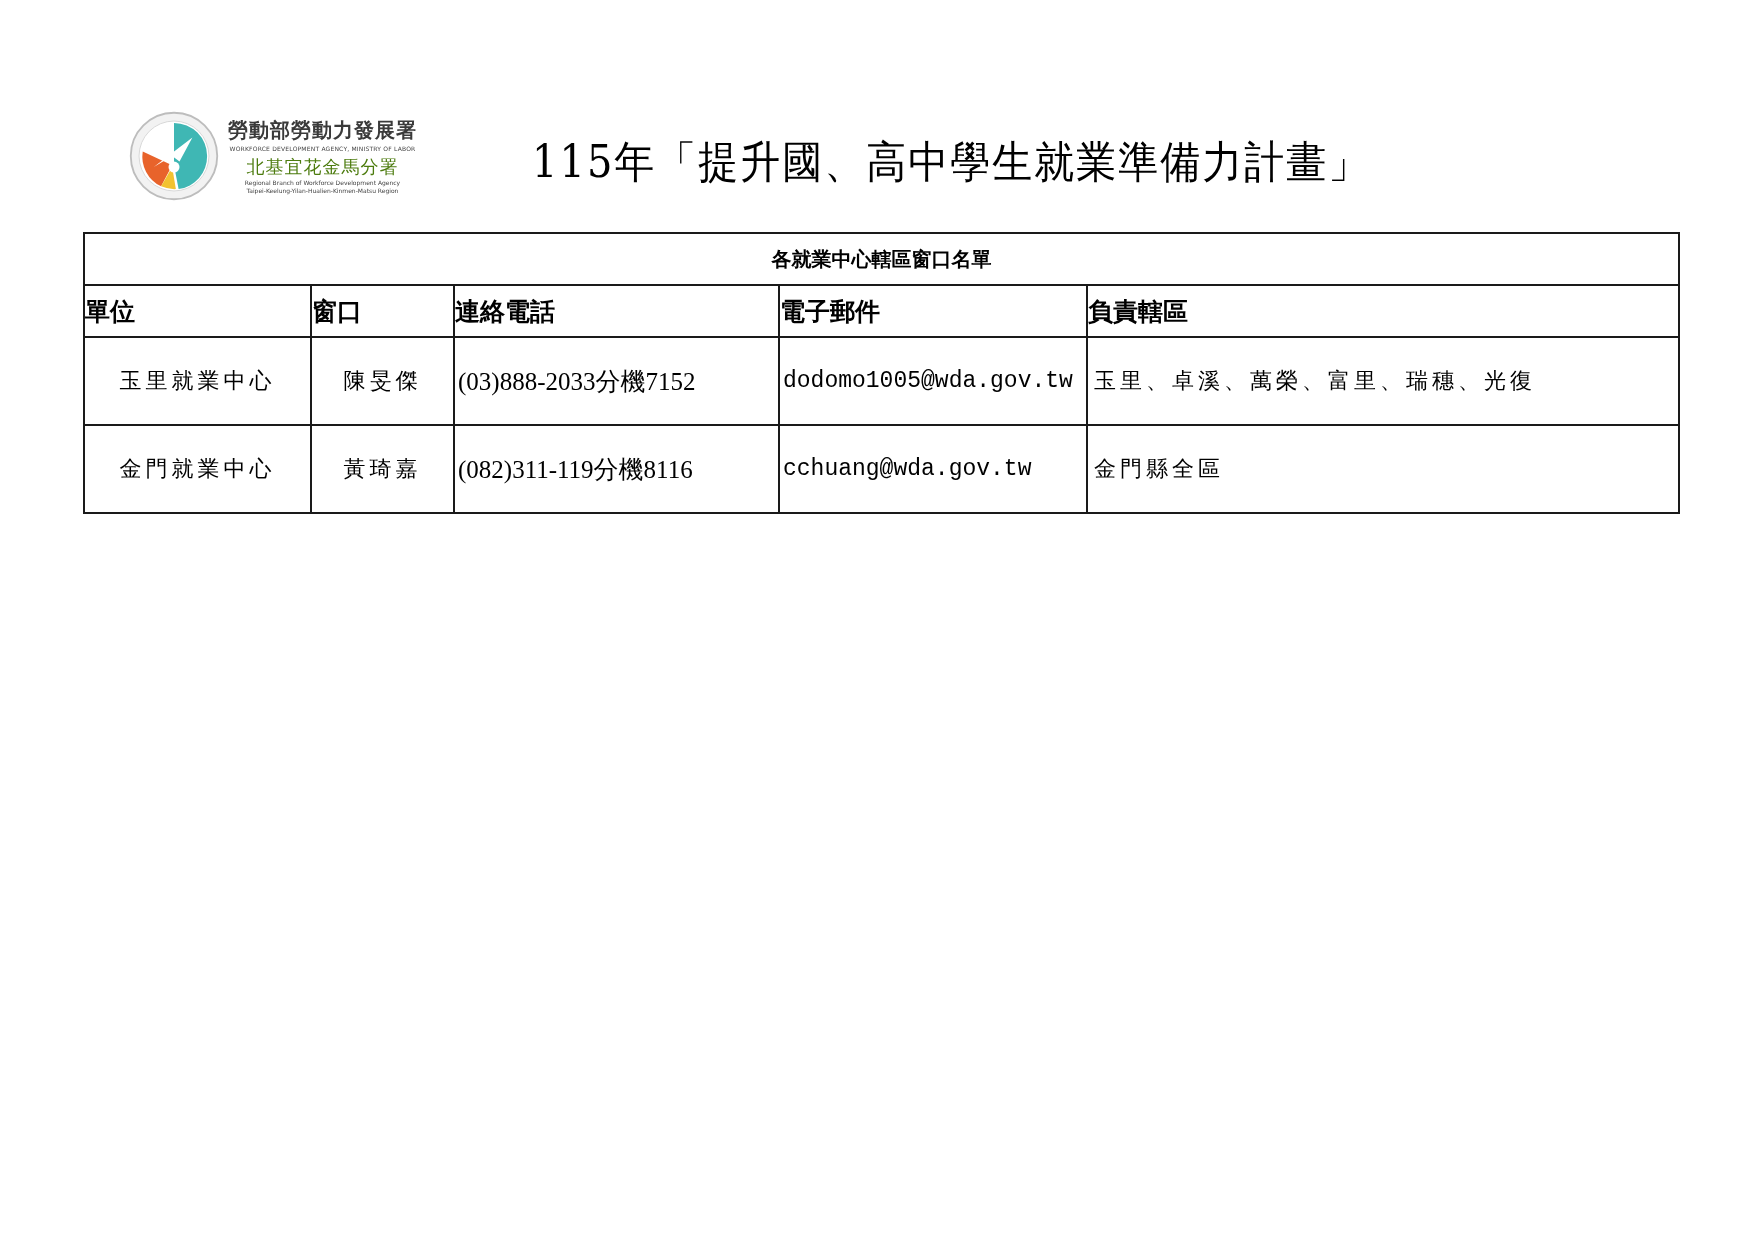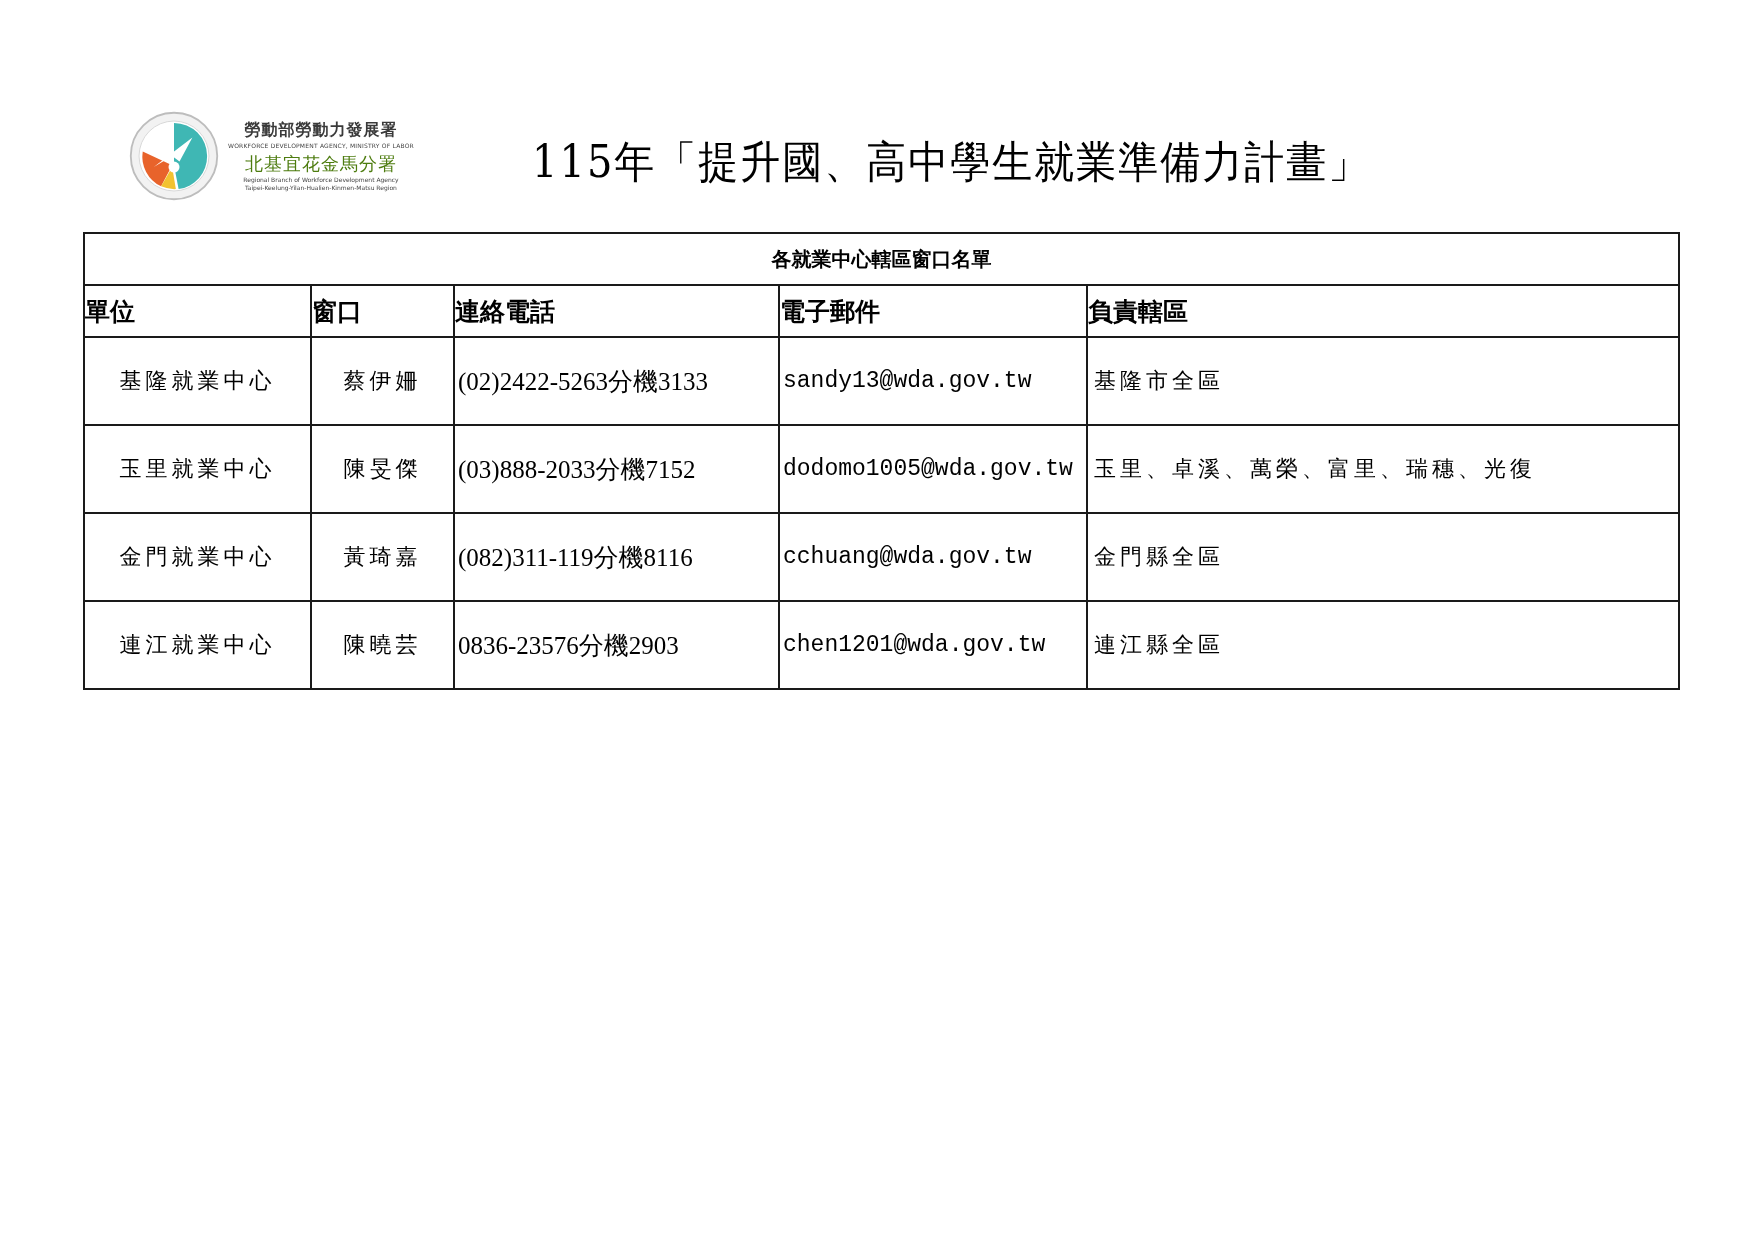--- a/index.html
+++ b/index.html
@@ -31,21 +31,21 @@
     }
     .logo-text {
       margin-left: 8px;
       display: flex;
       flex-direction: column;
       align-items: center;
       font-family: "DejaVu Sans", "Liberation Sans", sans-serif;
       color: #333;
     }
     .logo-cn1 {
-      font-size: 16px;
+      font-size: 20px;
       font-weight: bold;
       letter-spacing: 1px;
       color: #3a3a3a;
     }
     .logo-en1 {
       font-size: 6px;
       letter-spacing: 0.2px;
       margin-top: 1px;
       color: #444;
     }
@@ -161,41 +161,27 @@
     <th colspan="5" class="caption-cell">各就業中心轄區窗口名單</th>
   </tr>
   <tr>
     <th class="head-cell">單位</th>
     <th class="head-cell">窗口</th>
     <th class="head-cell">連絡電話</th>
     <th class="head-cell">電子郵件</th>
     <th class="head-cell">負責轄區</th>
   </tr>
   <tr class="row">
-    <td class="c-unit">基隆就業中心</td>
-    <td class="c-contact">蔡伊姍</td>
-    <td class="c-phone">(02)2422-5263分機3133</td>
-    <td class="c-email">sandy13@wda.gov.tw</td>
-    <td class="c-area">基隆市全區</td>
-  </tr>
-  <tr class="row">
     <td class="c-unit">玉里就業中心</td>
     <td class="c-contact">陳旻傑</td>
     <td class="c-phone">(03)888-2033分機7152</td>
     <td class="c-email">dodomo1005@wda.gov.tw</td>
     <td class="c-area">玉里、卓溪、萬榮、富里、瑞穗、光復</td>
   </tr>
   <tr class="row">
     <td class="c-unit">金門就業中心</td>
     <td class="c-contact">黃琦嘉</td>
     <td class="c-phone">(082)311-119分機8116</td>
     <td class="c-email">cchuang@wda.gov.tw</td>
     <td class="c-area">金門縣全區</td>
   </tr>
-  <tr class="row">
-    <td class="c-unit">連江就業中心</td>
-    <td class="c-contact">陳曉芸</td>
-    <td class="c-phone">0836-23576分機2903</td>
-    <td class="c-email">chen1201@wda.gov.tw</td>
-    <td class="c-area">連江縣全區</td>
-  </tr>
 </tbody>
   </table>
 
 </body></html>

